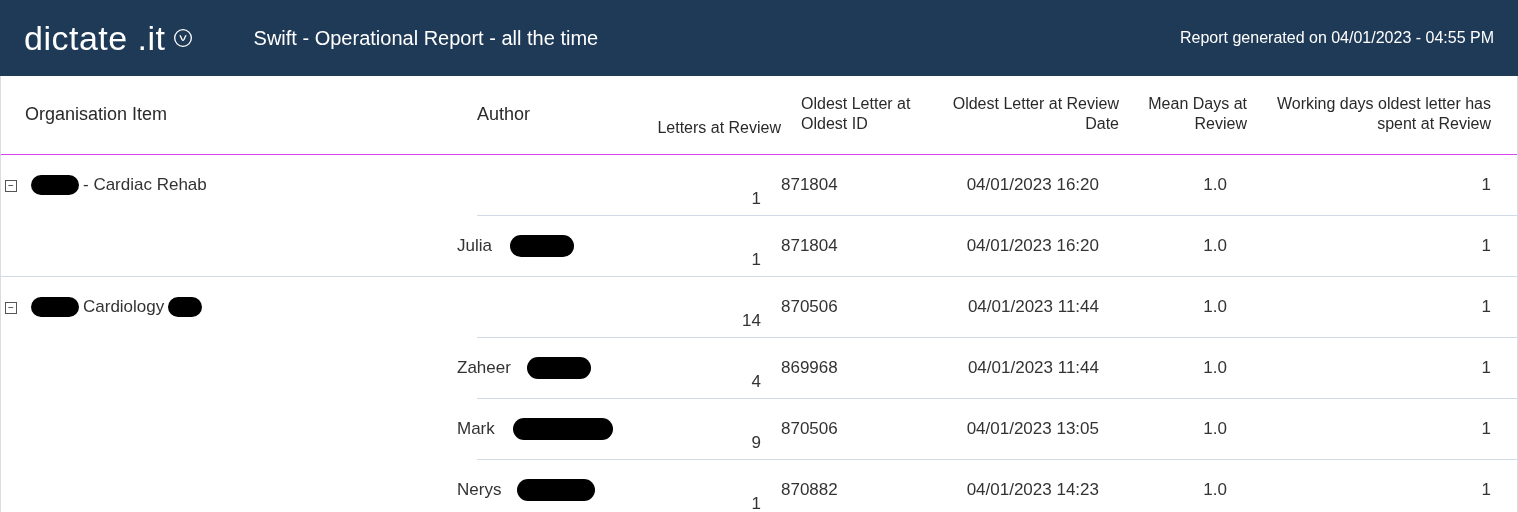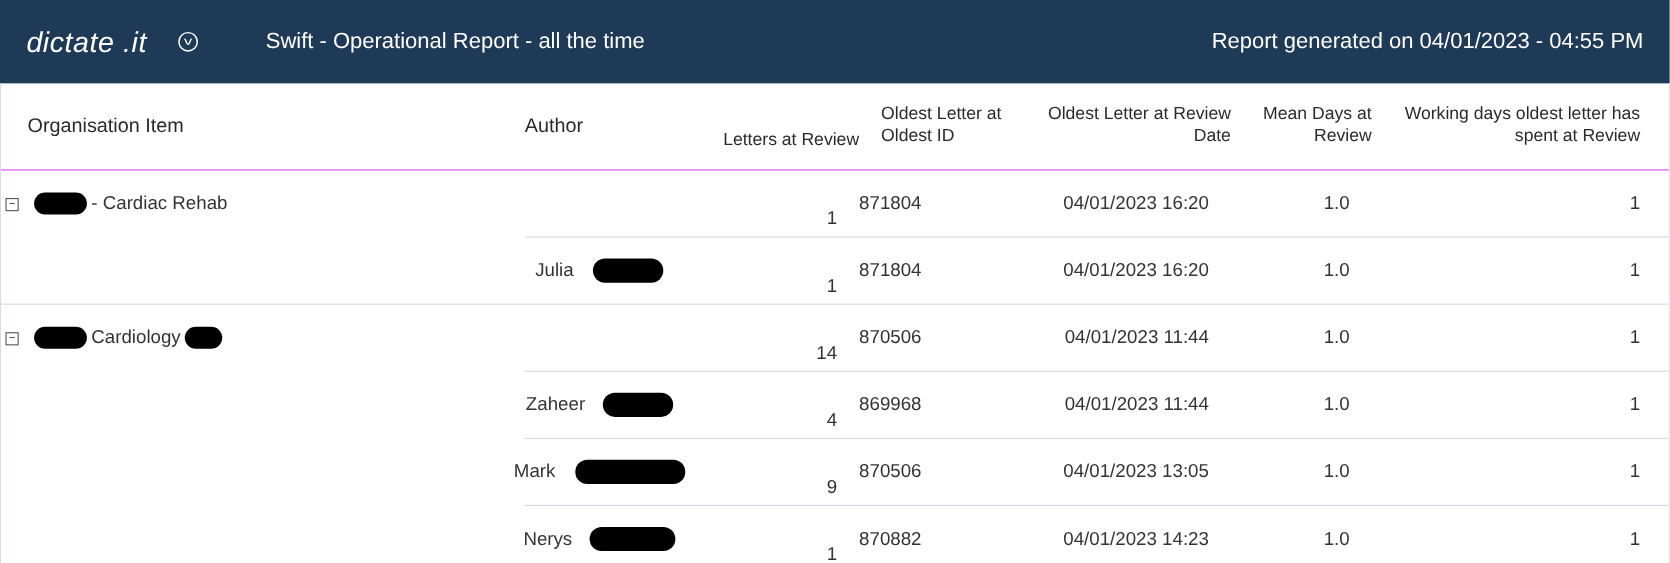--- a/index.html
+++ b/index.html
@@ -14,41 +14,40 @@
       background: #1f3a56;
       color: #fff;
       height: 76px;
       display: flex;
       align-items: center;
       padding: 0 24px;
     }
     .brand {
       display: flex;
       align-items: center;
-      gap: 26px;
-      font-size: 26px;
+      gap: 6px;
+      font-size: 34px;
       font-weight: 300;
       letter-spacing: 0.5px;
-      font-style: italic;
     }
     .brand-icon {
       display: inline-flex;
       align-items: center;
       justify-content: center;
       width: 22px;
       height: 22px;
     }
     .report-title {
       margin-left: 60px;
       font-size: 20px;
       font-weight: 400;
     }
     .generated {
       margin-left: auto;
-      font-size: 20px;
+      font-size: 16px;
       font-weight: 300;
     }
     .report-body {
       border: 1px solid #d6dde4;
       border-top: none;
       margin: 0;
       background: #fff;
     }
     .thead-row {
       display: flex;
@@ -135,21 +134,20 @@
     .redact-lg { width: 100px; }
     .redact-pill {
       border-radius: 12px;
     }
 
     .author-name {
       width: 176px;
       display: flex;
       align-items: center;
       gap: 16px;
-      justify-content: center;
     }
     .author-row .col-org { width: 456px; }
 
     .num-right { text-align: right; }
   </style>
 </head>
 <body>
 
 <div class="header">
   <div class="brand">

